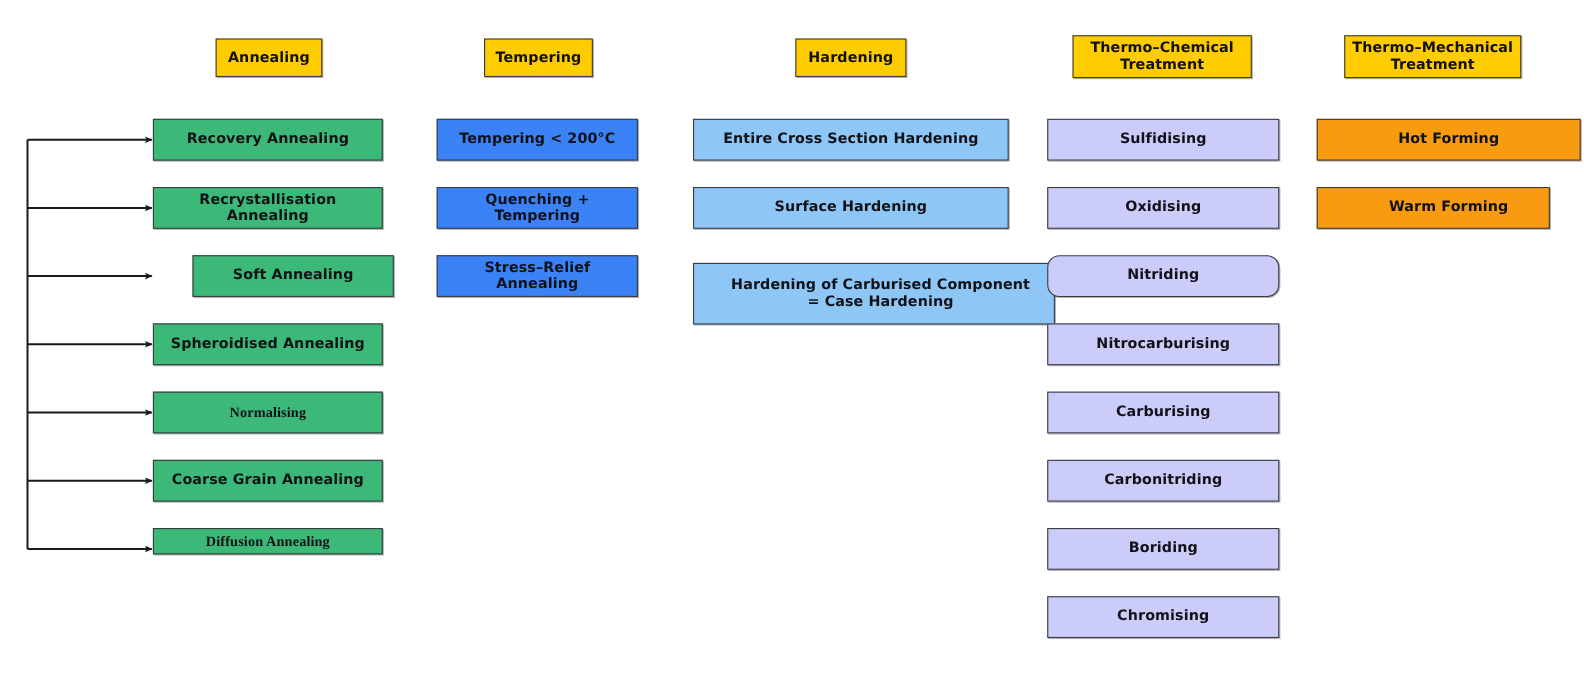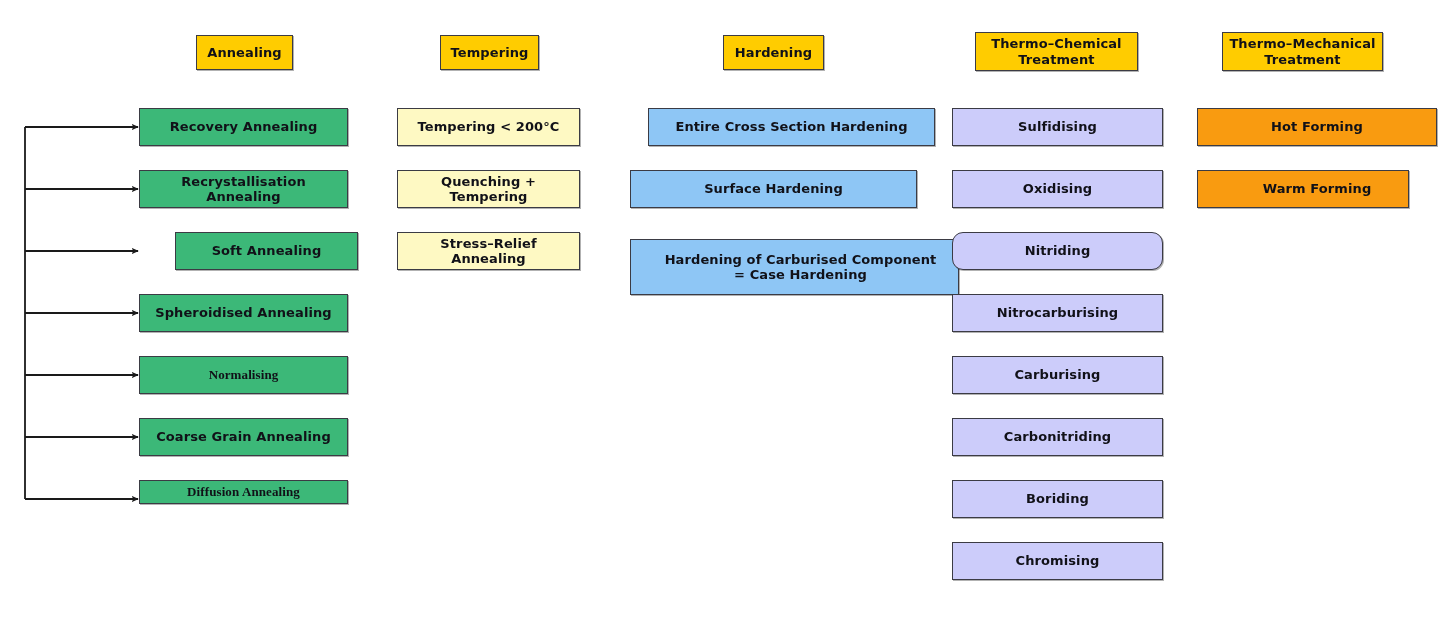--- a/index.html
+++ b/index.html
@@ -38,21 +38,21 @@
     box-shadow: 1px 1px 0 rgba(0,0,0,0.30);
     white-space: pre-line;
     user-select: none;
   }
   .node.header {
     background: #FFCC00;
     font-size: 13px;
     font-weight: 700;
   }
   .node.green    { background: #3CB878; }
-  .node.redorange{ background: #fef9c3; }
+  .node.redorange{ background: #3b82f6; }
   .node.blue     { background: #8EC6F5; }
   .node.lavender { background: #CCCCFA; }
   .node.orange   { background: #F99B10; }
 
   
   #arrow-layer {
     position: absolute;
     left: 0;
     top: 0;
     width: 1440px;
@@ -88,21 +88,21 @@
       <div class="node green" style="left: 139px; top: 232px; width: 183px; height: 38px; margin-left: 36px;">Soft Annealing</div>
       <div class="node green" style="left: 139px; top: 294px; width: 209px; height: 38px;">Spheroidised Annealing</div>
       <div class="node green" style="left: 139px; top: 356px; width: 209px; height: 38px; font-family: Liberation Serif, serif;">Normalising</div>
       <div class="node green" style="left: 139px; top: 418px; width: 209px; height: 38px;">Coarse Grain Annealing</div>
       <div class="node green" style="left: 139px; top: 480px; width: 209px; height: 24px; font-family: Liberation Serif, serif;">Diffusion Annealing</div>
       <div class="node header" style="left: 440px; top: 35px; width: 99px; height: 35px;">Tempering</div>
       <div class="node redorange" style="left: 397px; top: 108px; width: 183px; height: 38px;">Tempering &lt; 200°C</div>
       <div class="node redorange" style="left: 397px; top: 170px; width: 183px; height: 38px;">Quenching + Tempering</div>
       <div class="node redorange" style="left: 397px; top: 232px; width: 183px; height: 38px;">Stress–Relief Annealing</div>
       <div class="node header" style="left: 723px; top: 35px; width: 101px; height: 35px;">Hardening</div>
-      <div class="node blue" style="left: 648px; top: 108px; width: 287px; height: 38px; text-align: right;">Entire Cross Section Hardening</div>
+      <div class="node blue" style="left: 630px; top: 108px; width: 287px; height: 38px; text-align: right;">Entire Cross Section Hardening</div>
       <div class="node blue" style="left: 630px; top: 170px; width: 287px; height: 38px;">Surface Hardening</div>
       <div class="node blue" style="left: 630px; top: 239px; width: 329px; height: 56px; padding-left: 16px;">Hardening of Carburised Component
 = Case Hardening</div>
       <div class="node header" style="left: 975px; top: 32px; width: 163px; height: 39px;">Thermo–Chemical
 Treatment</div>
       <div class="node lavender" style="left: 952px; top: 108px; width: 211px; height: 38px;">Sulfidising</div>
       <div class="node lavender" style="left: 952px; top: 170px; width: 211px; height: 38px;">Oxidising</div>
       <div class="node lavender" style="left: 952px; top: 232px; width: 211px; height: 38px; border-radius: 11px;">Nitriding</div>
       <div class="node lavender" style="left: 952px; top: 294px; width: 211px; height: 38px;">Nitrocarburising</div>
       <div class="node lavender" style="left: 952px; top: 356px; width: 211px; height: 38px;">Carburising</div>

